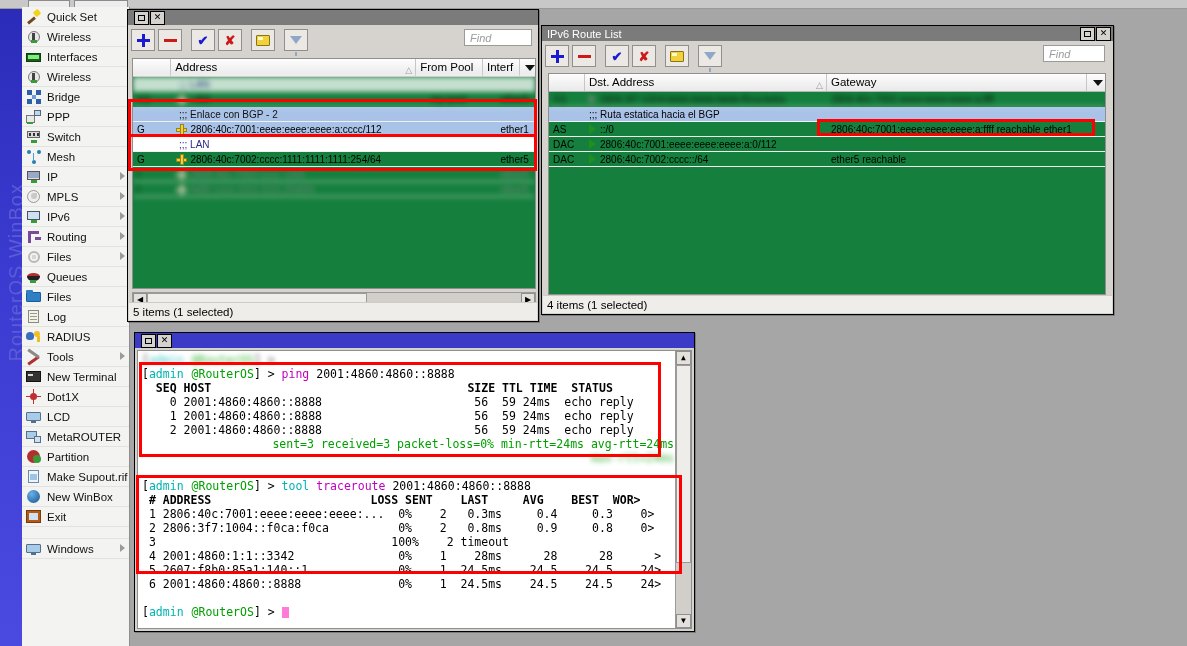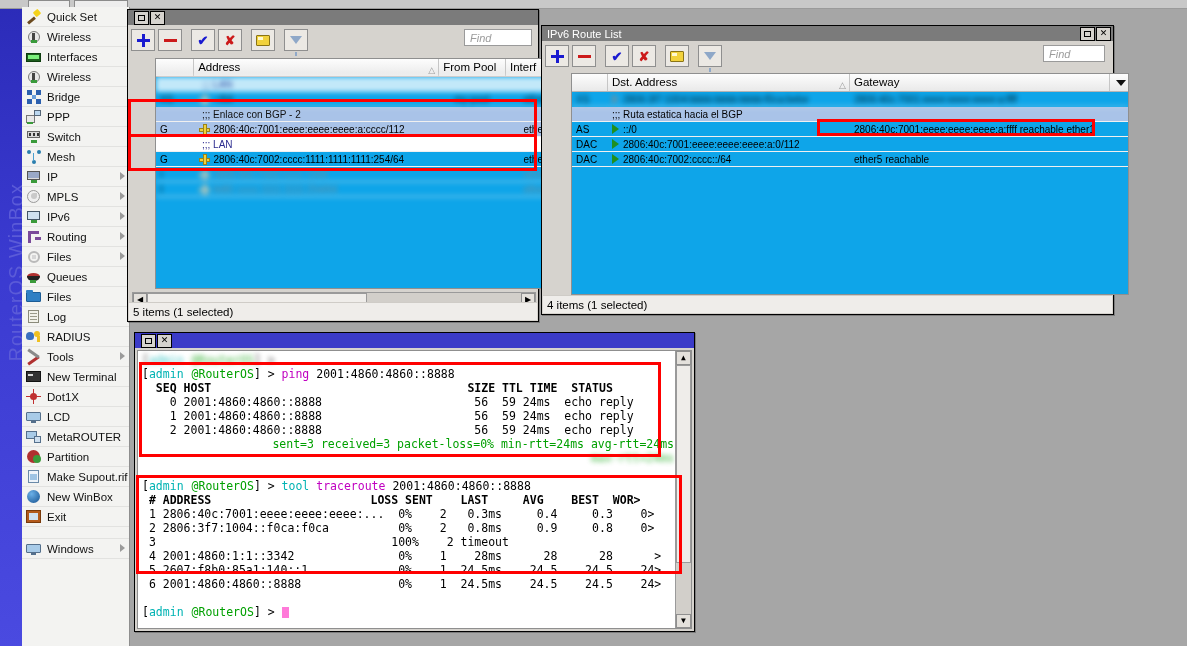--- a/index.html
+++ b/index.html
@@ -124,21 +124,21 @@
   .fold:after{content:"";position:absolute;left:1px;top:1px;width:5px;height:3px;background:#fff9d0;}
   .funnel{width:0;height:0;border-left:6px solid transparent;border-right:6px solid transparent;
     border-top:8px solid #8fa8c8;position:relative;}
   .funnel:after{content:"";position:absolute;left:-1px;top:8px;width:2px;height:4px;background:#8fa8c8;}
   .find{position:absolute;right:6px;top:4px;width:62px;height:17px;background:#fff;
     border:1px solid #9a9a9a;box-sizing:border-box;display:flex;align-items:center;}
   .find span{font-style:italic;color:#9b9b9b;font-size:11px;padding-left:5px;}
   .find-w{width:68px;}
 
   
-  .tbl{background:#0ea5e9;border:1px solid #8f8f8f;box-sizing:border-box;position:relative;overflow:hidden;margin-left:23px;}
+  .tbl{background:#15803d;border:1px solid #8f8f8f;box-sizing:border-box;position:relative;overflow:hidden;}
   .thead{display:flex;height:17px;background:linear-gradient(180deg,#fdfdfd,#e9e9e9);
     border-bottom:1px solid #b6b6b6;font-size:11.5px;align-items:center;}
   .th{border-right:1px solid #c6c6c6;height:17px;line-height:17px;padding-left:4px;
     box-sizing:border-box;overflow:hidden;white-space:nowrap;position:relative;}
   .th .sortmark{position:absolute;right:3px;top:3px;font-size:9px;color:#9a9a9a;}
   .th.menu{display:flex;align-items:center;justify-content:center;border-right:none;}
   .caret{width:0;height:0;border-left:5px solid transparent;border-right:5px solid transparent;border-top:6px solid #111;}
   .row{display:flex;height:15px;font-size:10px;align-items:center;border-bottom:1px solid #f0f0f0;
     box-sizing:border-box;}
   .row.sel{background:#a9c3e8;}

